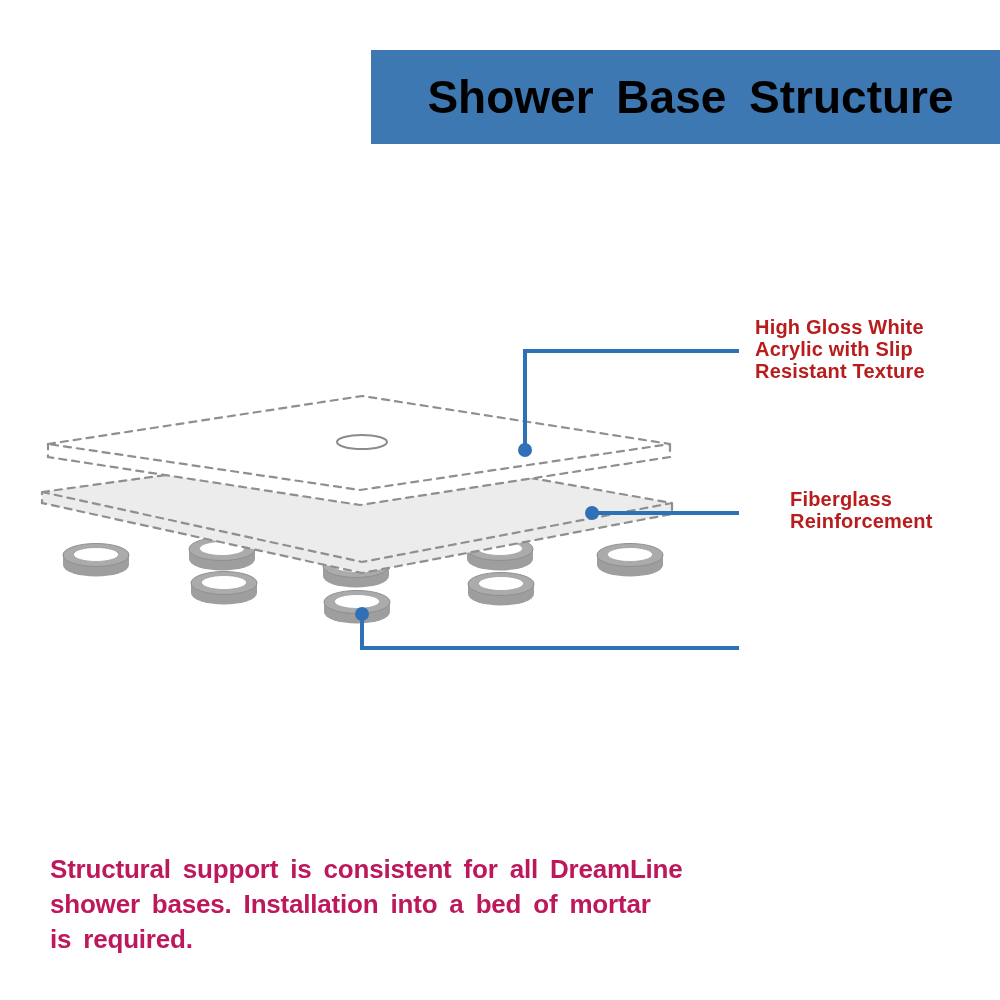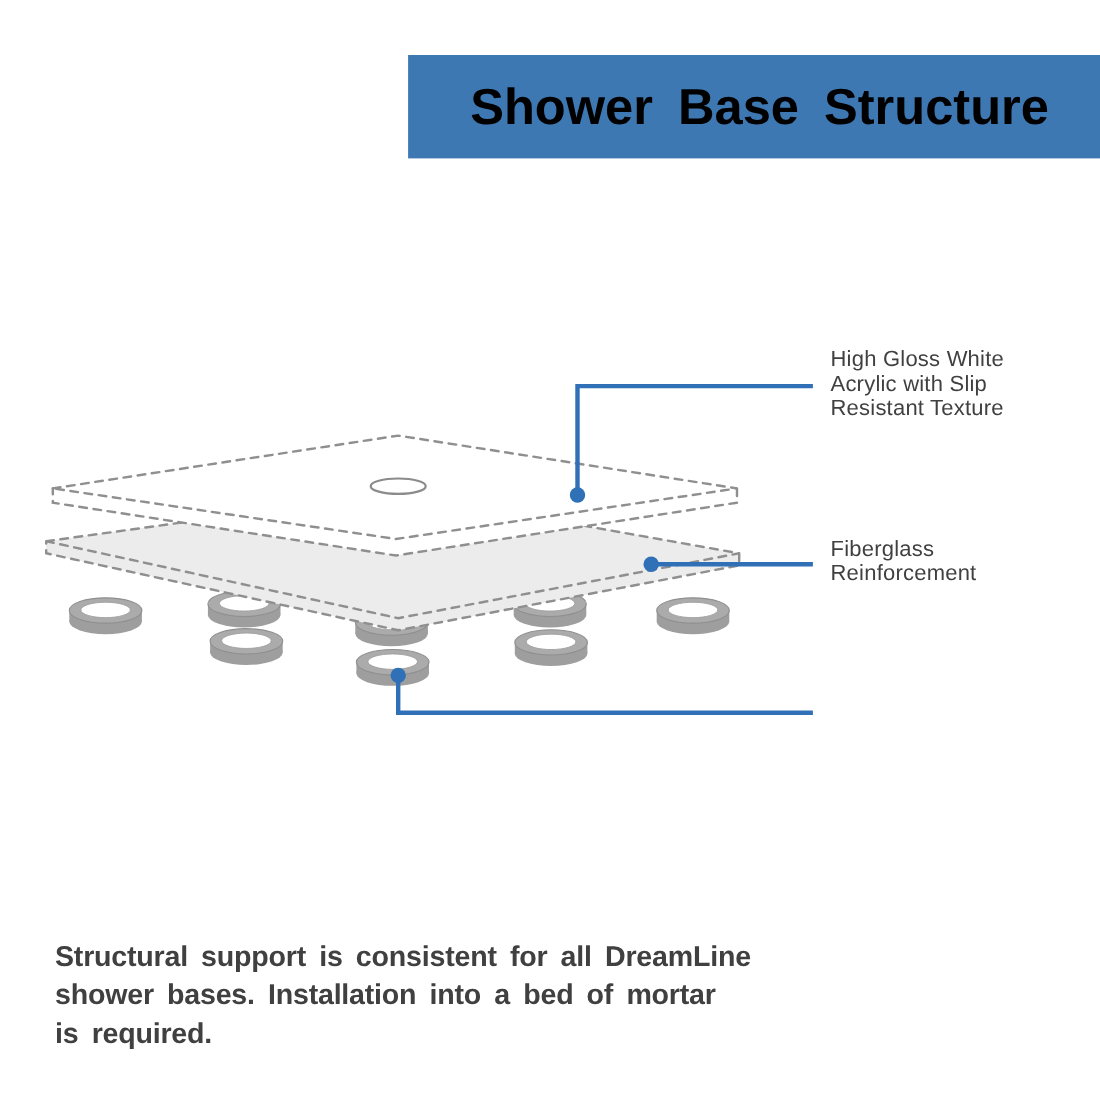--- a/index.html
+++ b/index.html
@@ -9,28 +9,28 @@
   
   .banner{position:absolute;left:371px;top:50px;width:629px;height:94px;
           background:#3e78b3;display:flex;align-items:center;justify-content:center;}
   .banner-title{color:#000000;font-size:46px;font-weight:bold;letter-spacing:0px;
                 word-spacing:10px;padding-left:10px;white-space:nowrap;}
 
   
   .diagram-svg{position:absolute;left:0;top:0;width:1000px;height:1000px;}
 
   
-  .callout{position:absolute;color:#404040;font-weight:normal;font-size:20px;
+  .callout{position:absolute;color:#b91c1c;font-weight:bold;font-size:20px;
            line-height:22px;white-space:nowrap;letter-spacing:0.2px;}
   .callout-acrylic{left:755px;top:316px;}
-  .callout-fiberglass{left:755px;top:488px;}
+  .callout-fiberglass{left:790px;top:488px;}
   .callout-foundation{left:755px;top:625px;}
 
   
-  .footer-note{position:absolute;left:50px;top:852px;color:#404040;font-weight:bold;
+  .footer-note{position:absolute;left:50px;top:852px;color:#be185d;font-weight:bold;
                font-size:26px;line-height:35px;white-space:nowrap;word-spacing:5px;
                letter-spacing:-0.2px;}
 </style>
 </head>
 <body>
 
 <div id="page">
 
   <div class="banner">
     <span class="banner-title">Shower Base Structure</span>

